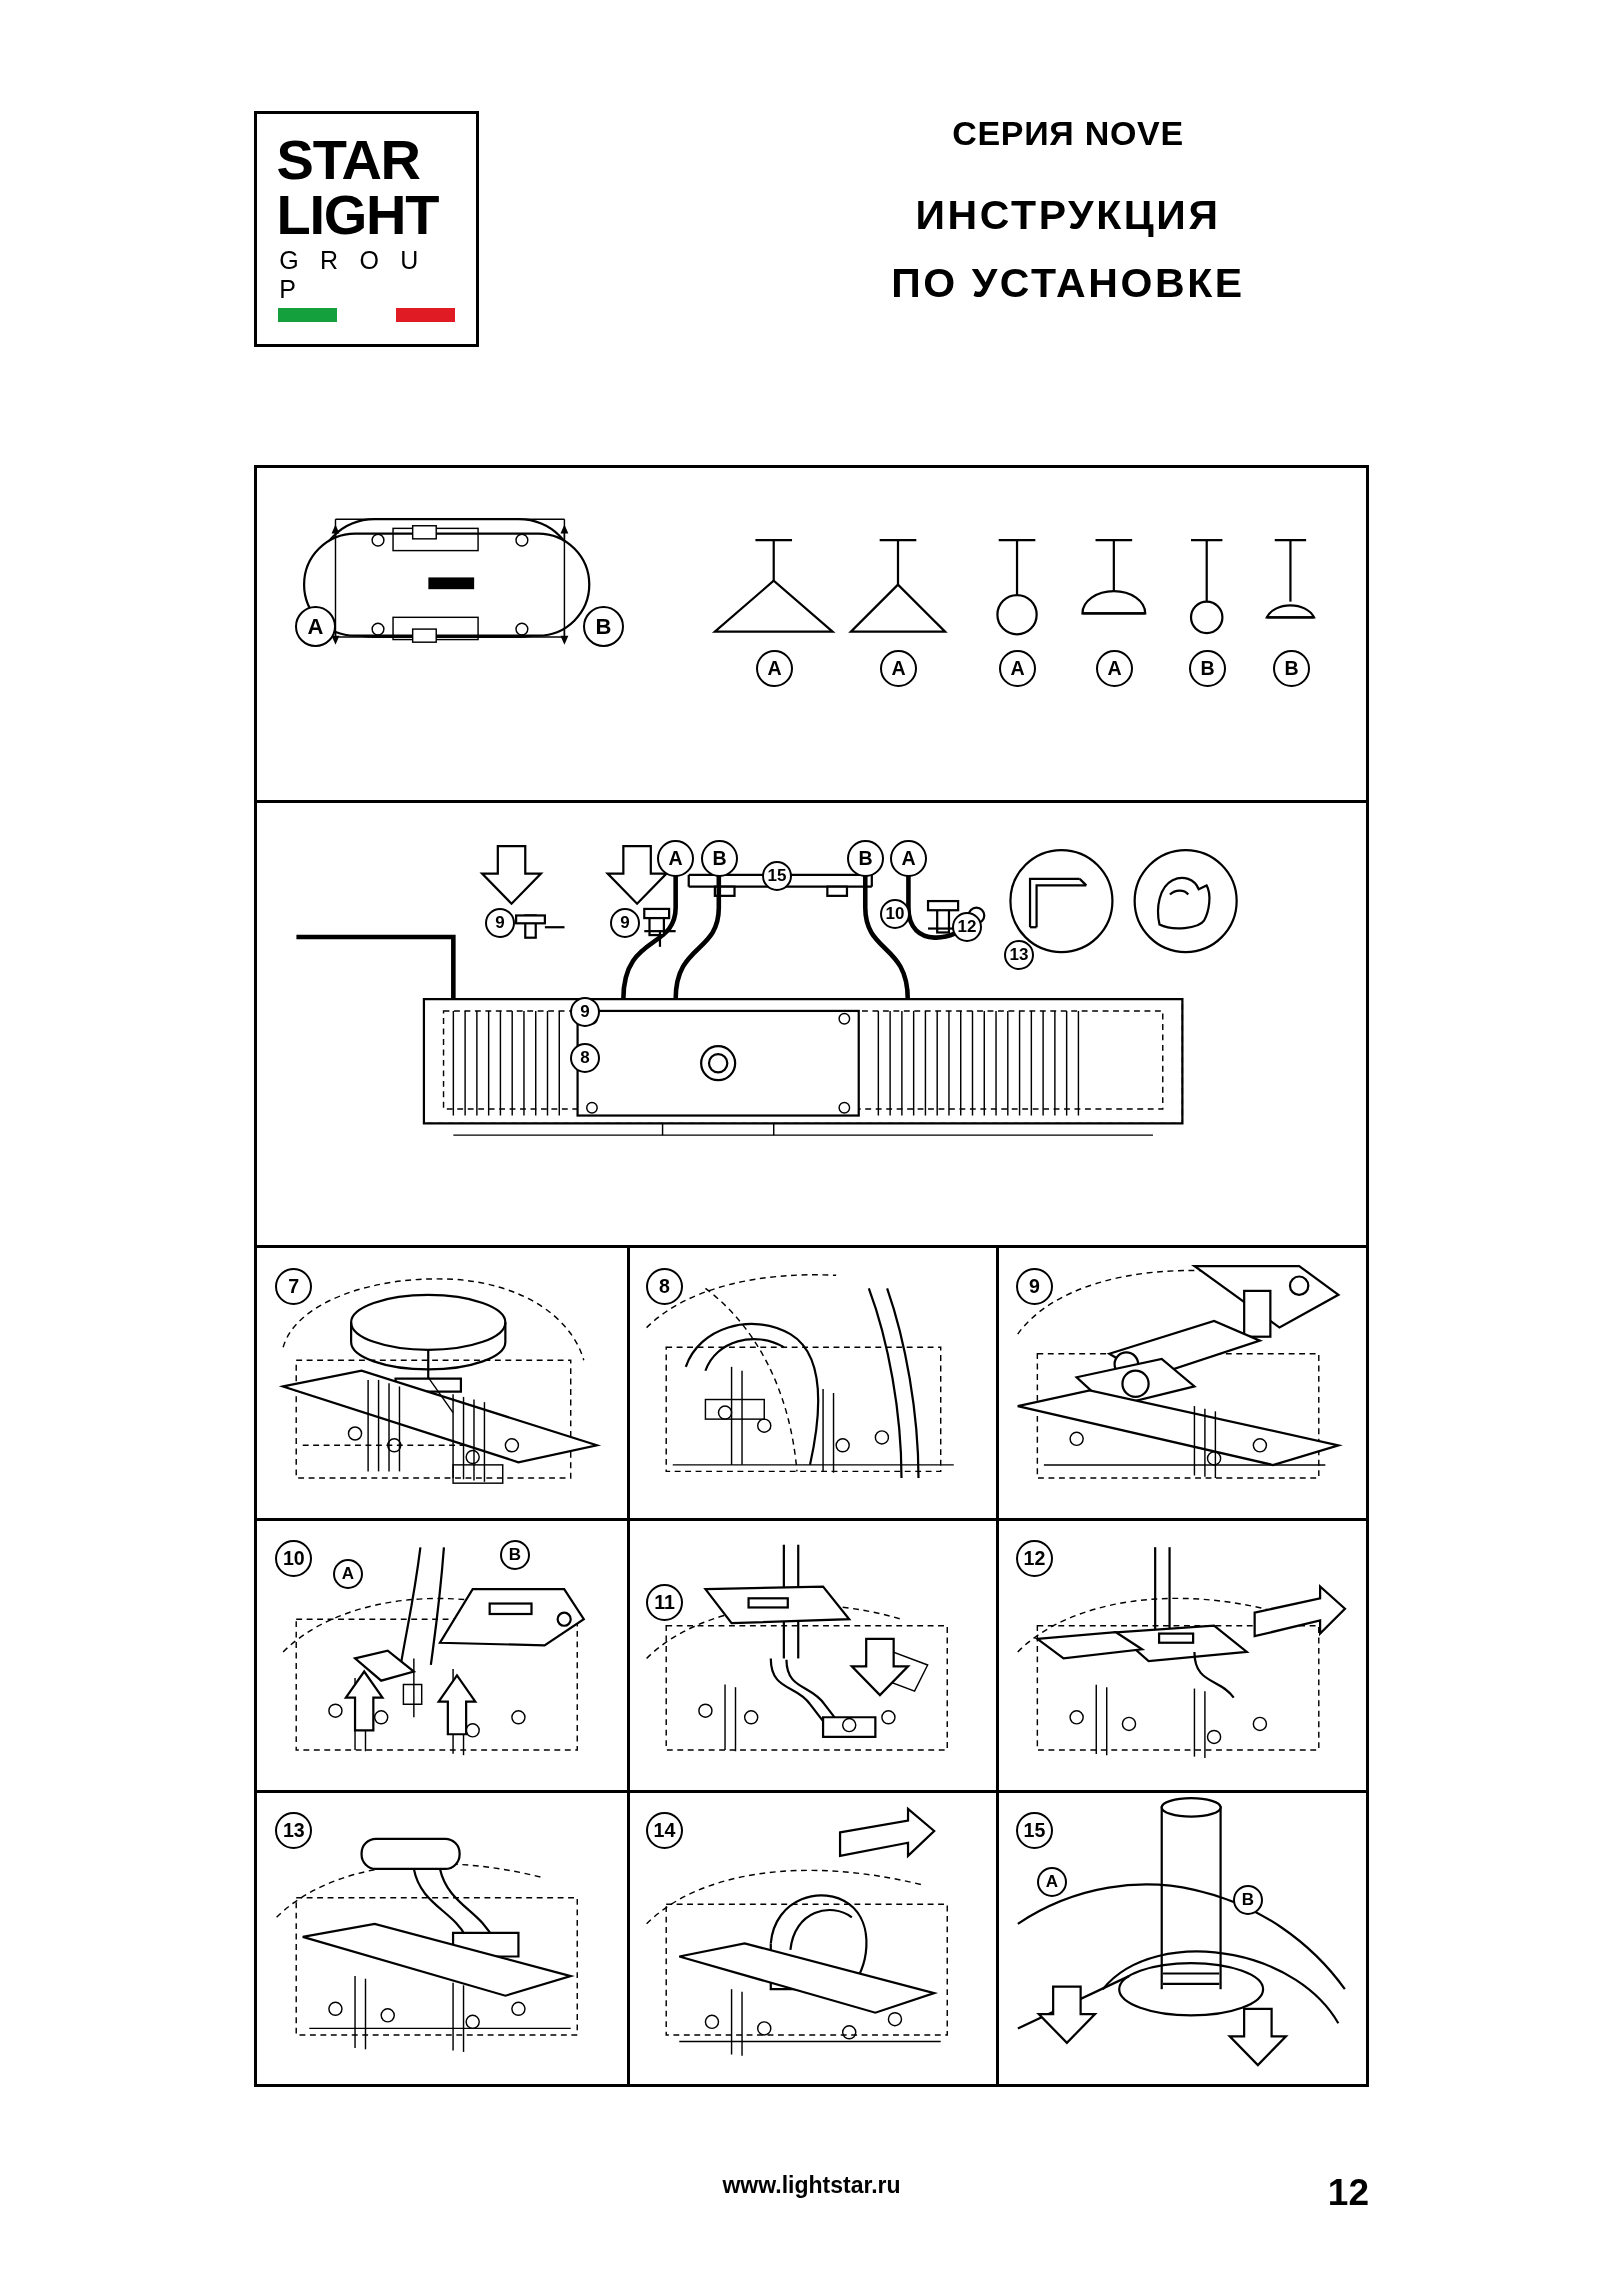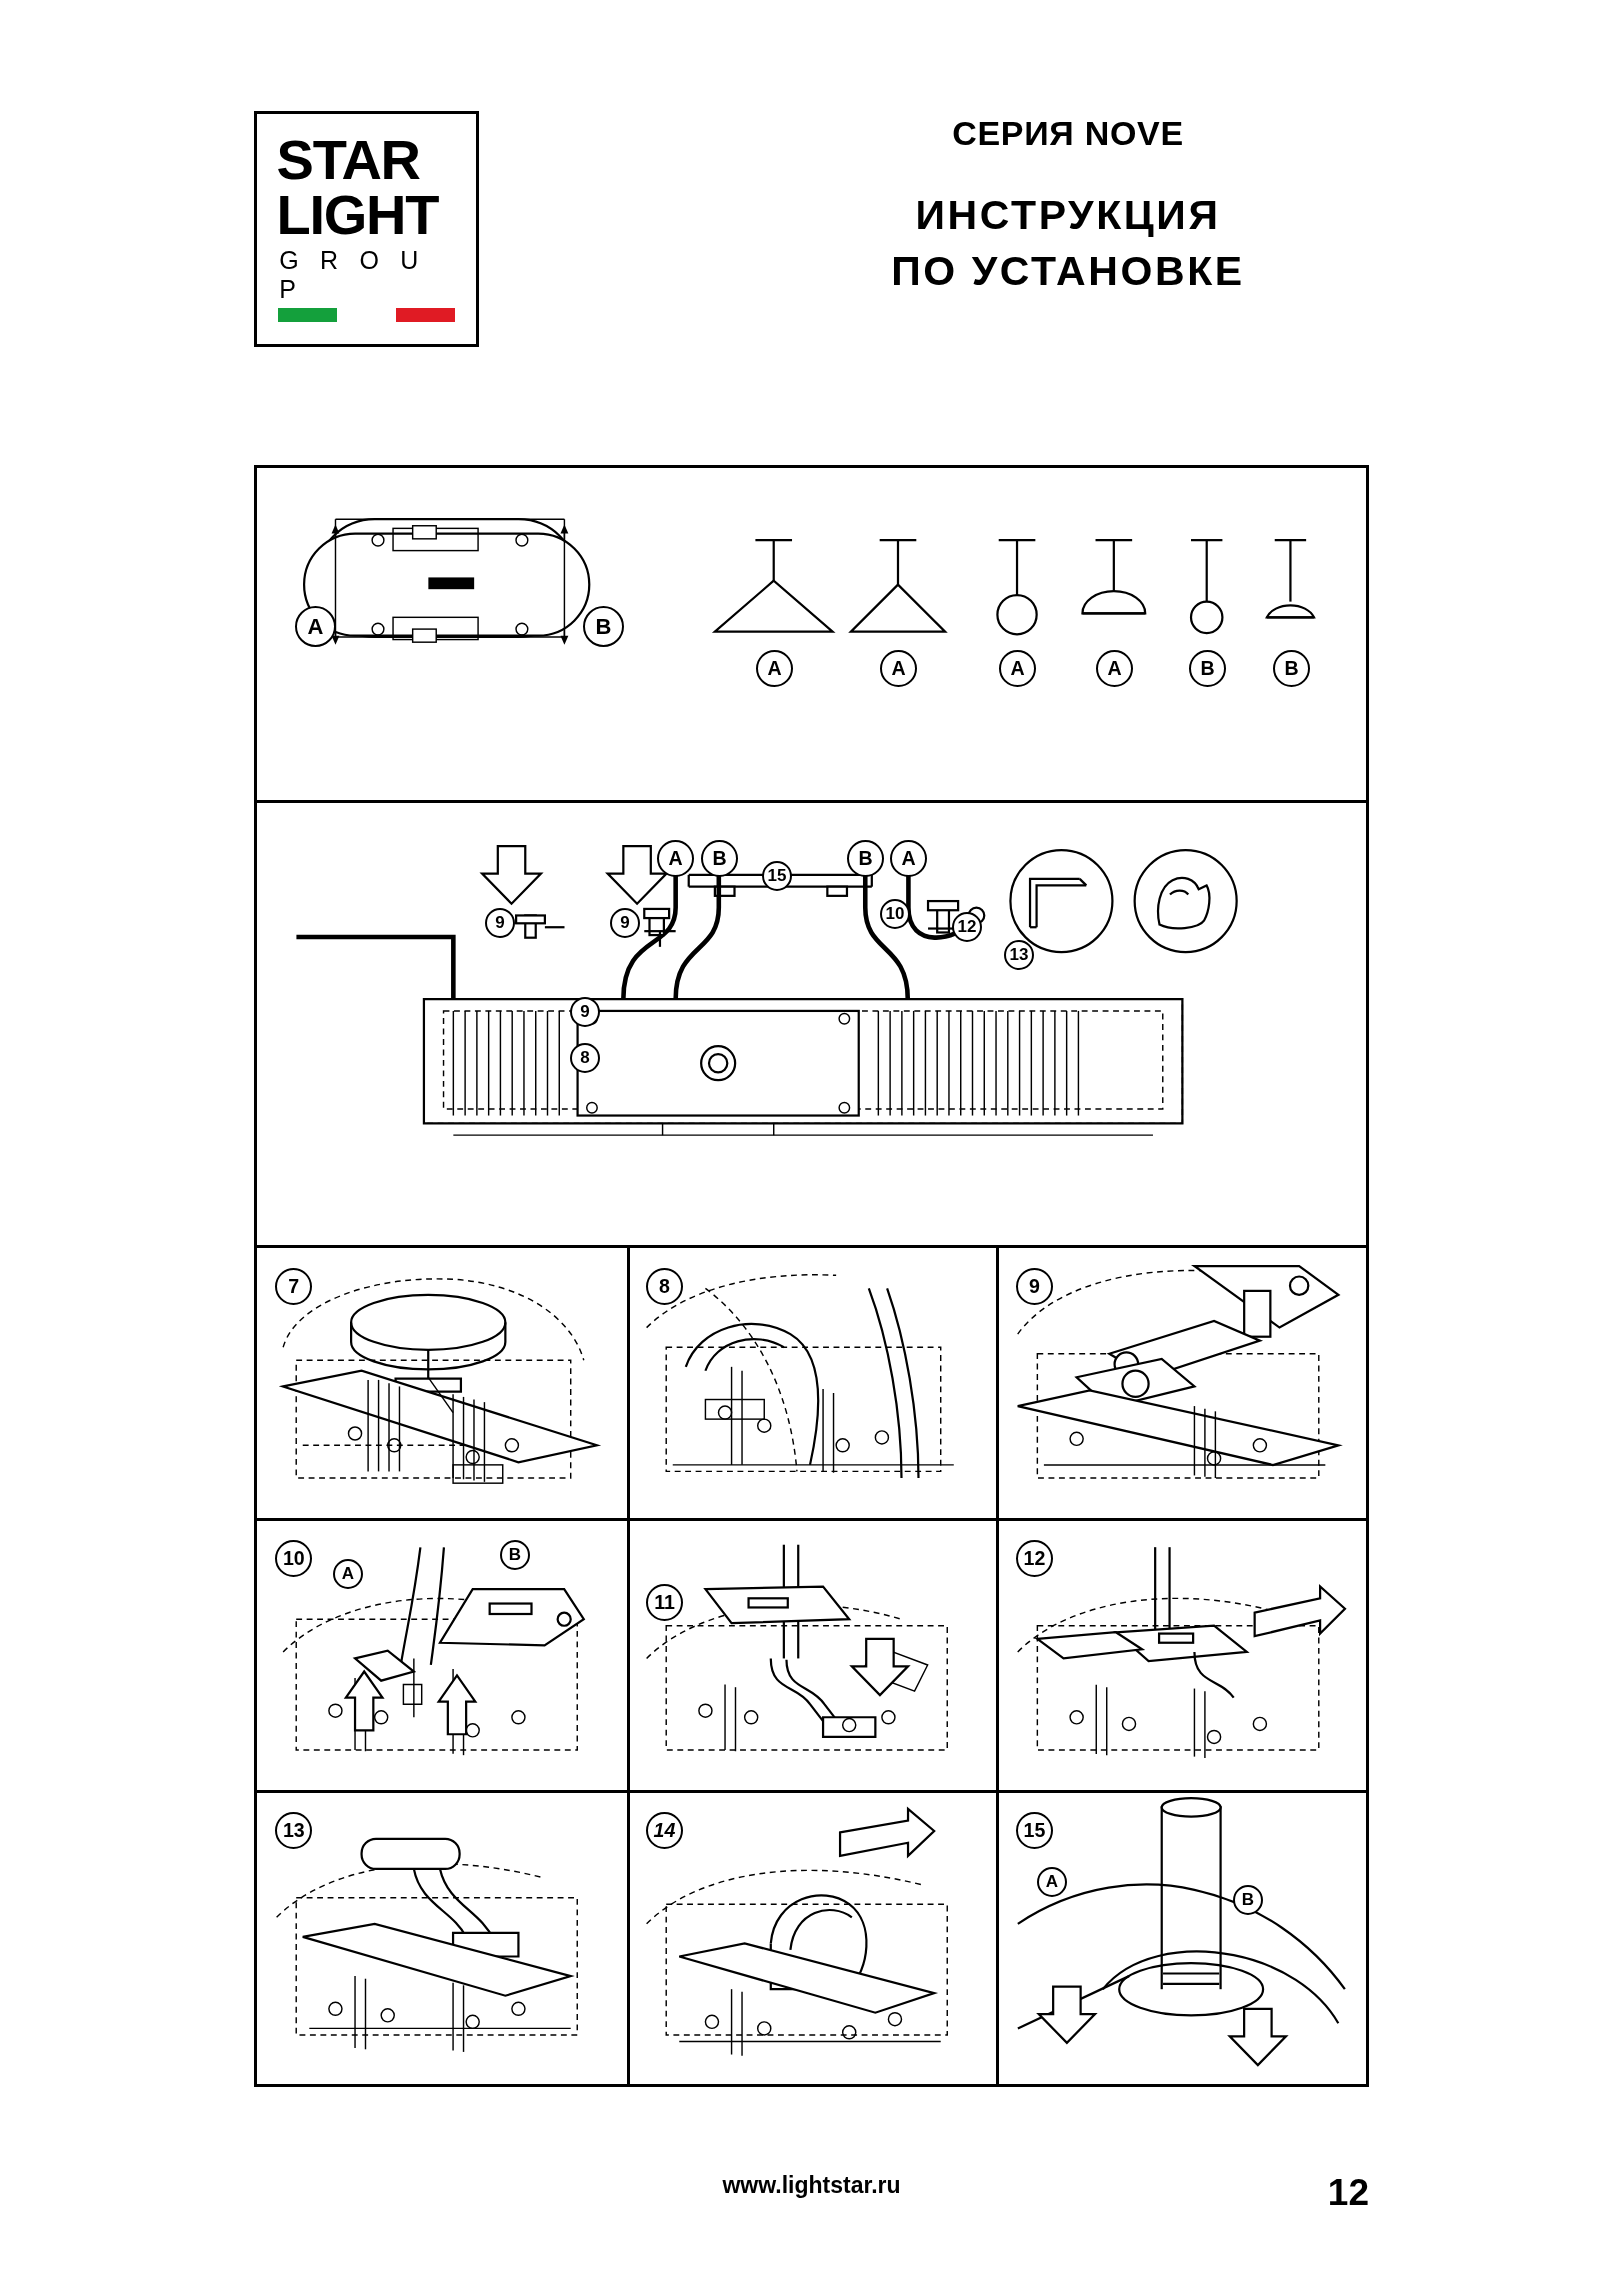--- a/index.html
+++ b/index.html
@@ -169,21 +169,21 @@
     <div class="flag">
       <span class="g"></span>
         <span class="w"></span>
         <span class="r"></span>
     </div>
   </div>
 
   <div class="header-text">
     <div class="h-series">СЕРИЯ NOVE</div>
     <div class="h-title">ИНСТРУКЦИЯ</div>
-    <div class="h-title" style="margin-top:4px">ПО УСТАНОВКЕ</div>
+    <div class="h-title" style="margin-top:16px">ПО УСТАНОВКЕ</div>
   </div>
 </div>
 
 <div class="frame">
 
   <div class="div-h" style="top:332px;"></div>
   <div class="div-h" style="top:777px;"></div>
   <div class="div-h" style="top:1050px;"></div>
   <div class="div-h" style="top:1322px;"></div>
   <div class="div-v" style="left:370px; top:777px; height:841px;"></div>
@@ -641,21 +641,21 @@
           <circle cx="410" cy="346" r="10"></circle>
         <line x1="160" y1="300" x2="160" y2="400"></line>
           <line x1="176" y1="304" x2="176" y2="402"></line>
         <path d="M80 380 L480 380"></path>
       </g>
       <g class="ln med">
         <path d="M326 60 L430 42 L430 24 L470 58 L430 96 L430 76 L326 96 Z" fill="#fff"></path>
       </g>
     </svg>
   </div>
-  <div class="circ md" style="left:389px; top:1344px;font-style:italic;">14</div>
+  <div class="circ md" style="left:389px; top:1344px;">14</div>
 
   <div class="panel" style="left:741px; top:1325px; width:368px; height:293px;">
     <svg width="368" height="293" viewBox="0 0 562 448">
       <g class="ln med">
         <path d="M250 20 L250 300"></path>
         <path d="M340 20 L340 300"></path>
         <ellipse cx="295" cy="22" rx="45" ry="14" fill="#fff"></ellipse>
         <path d="M30 200 C120 140 220 130 300 148 C400 170 480 230 530 300"></path>
         <path d="M160 300 C200 250 280 232 360 248 C430 262 490 300 520 352"></path>
         <ellipse cx="295" cy="300" rx="110" ry="40" fill="none"></ellipse>

